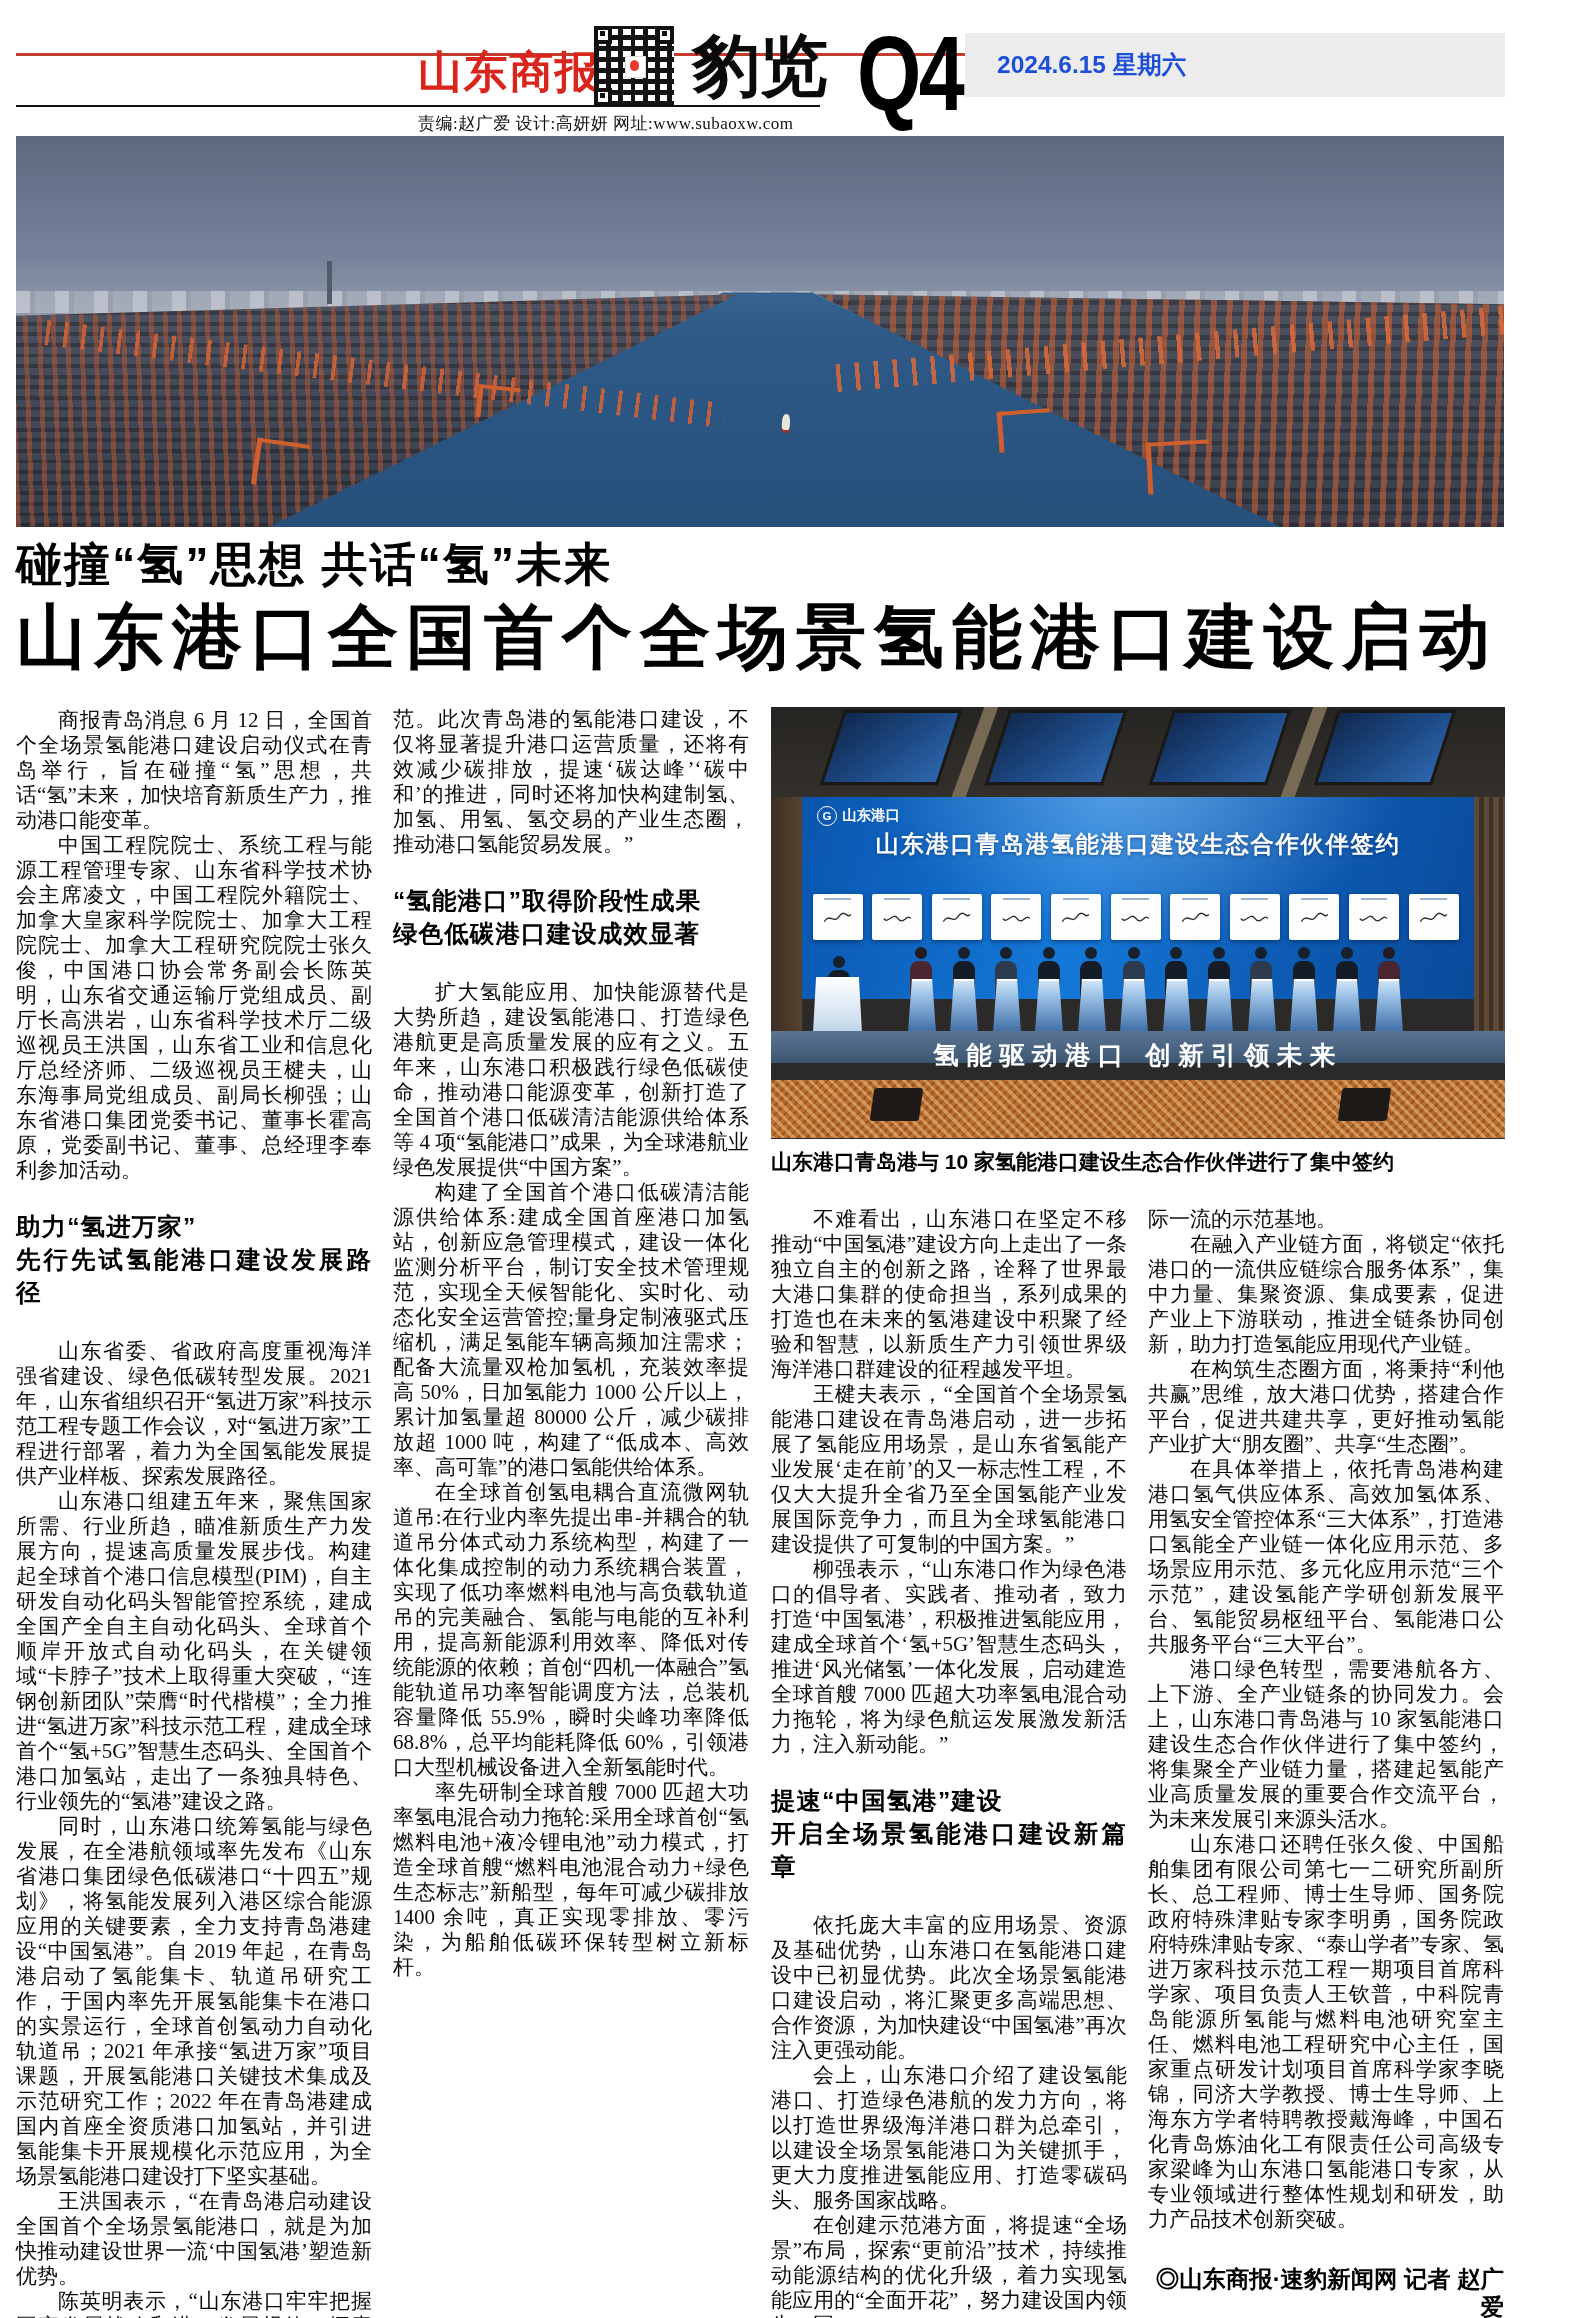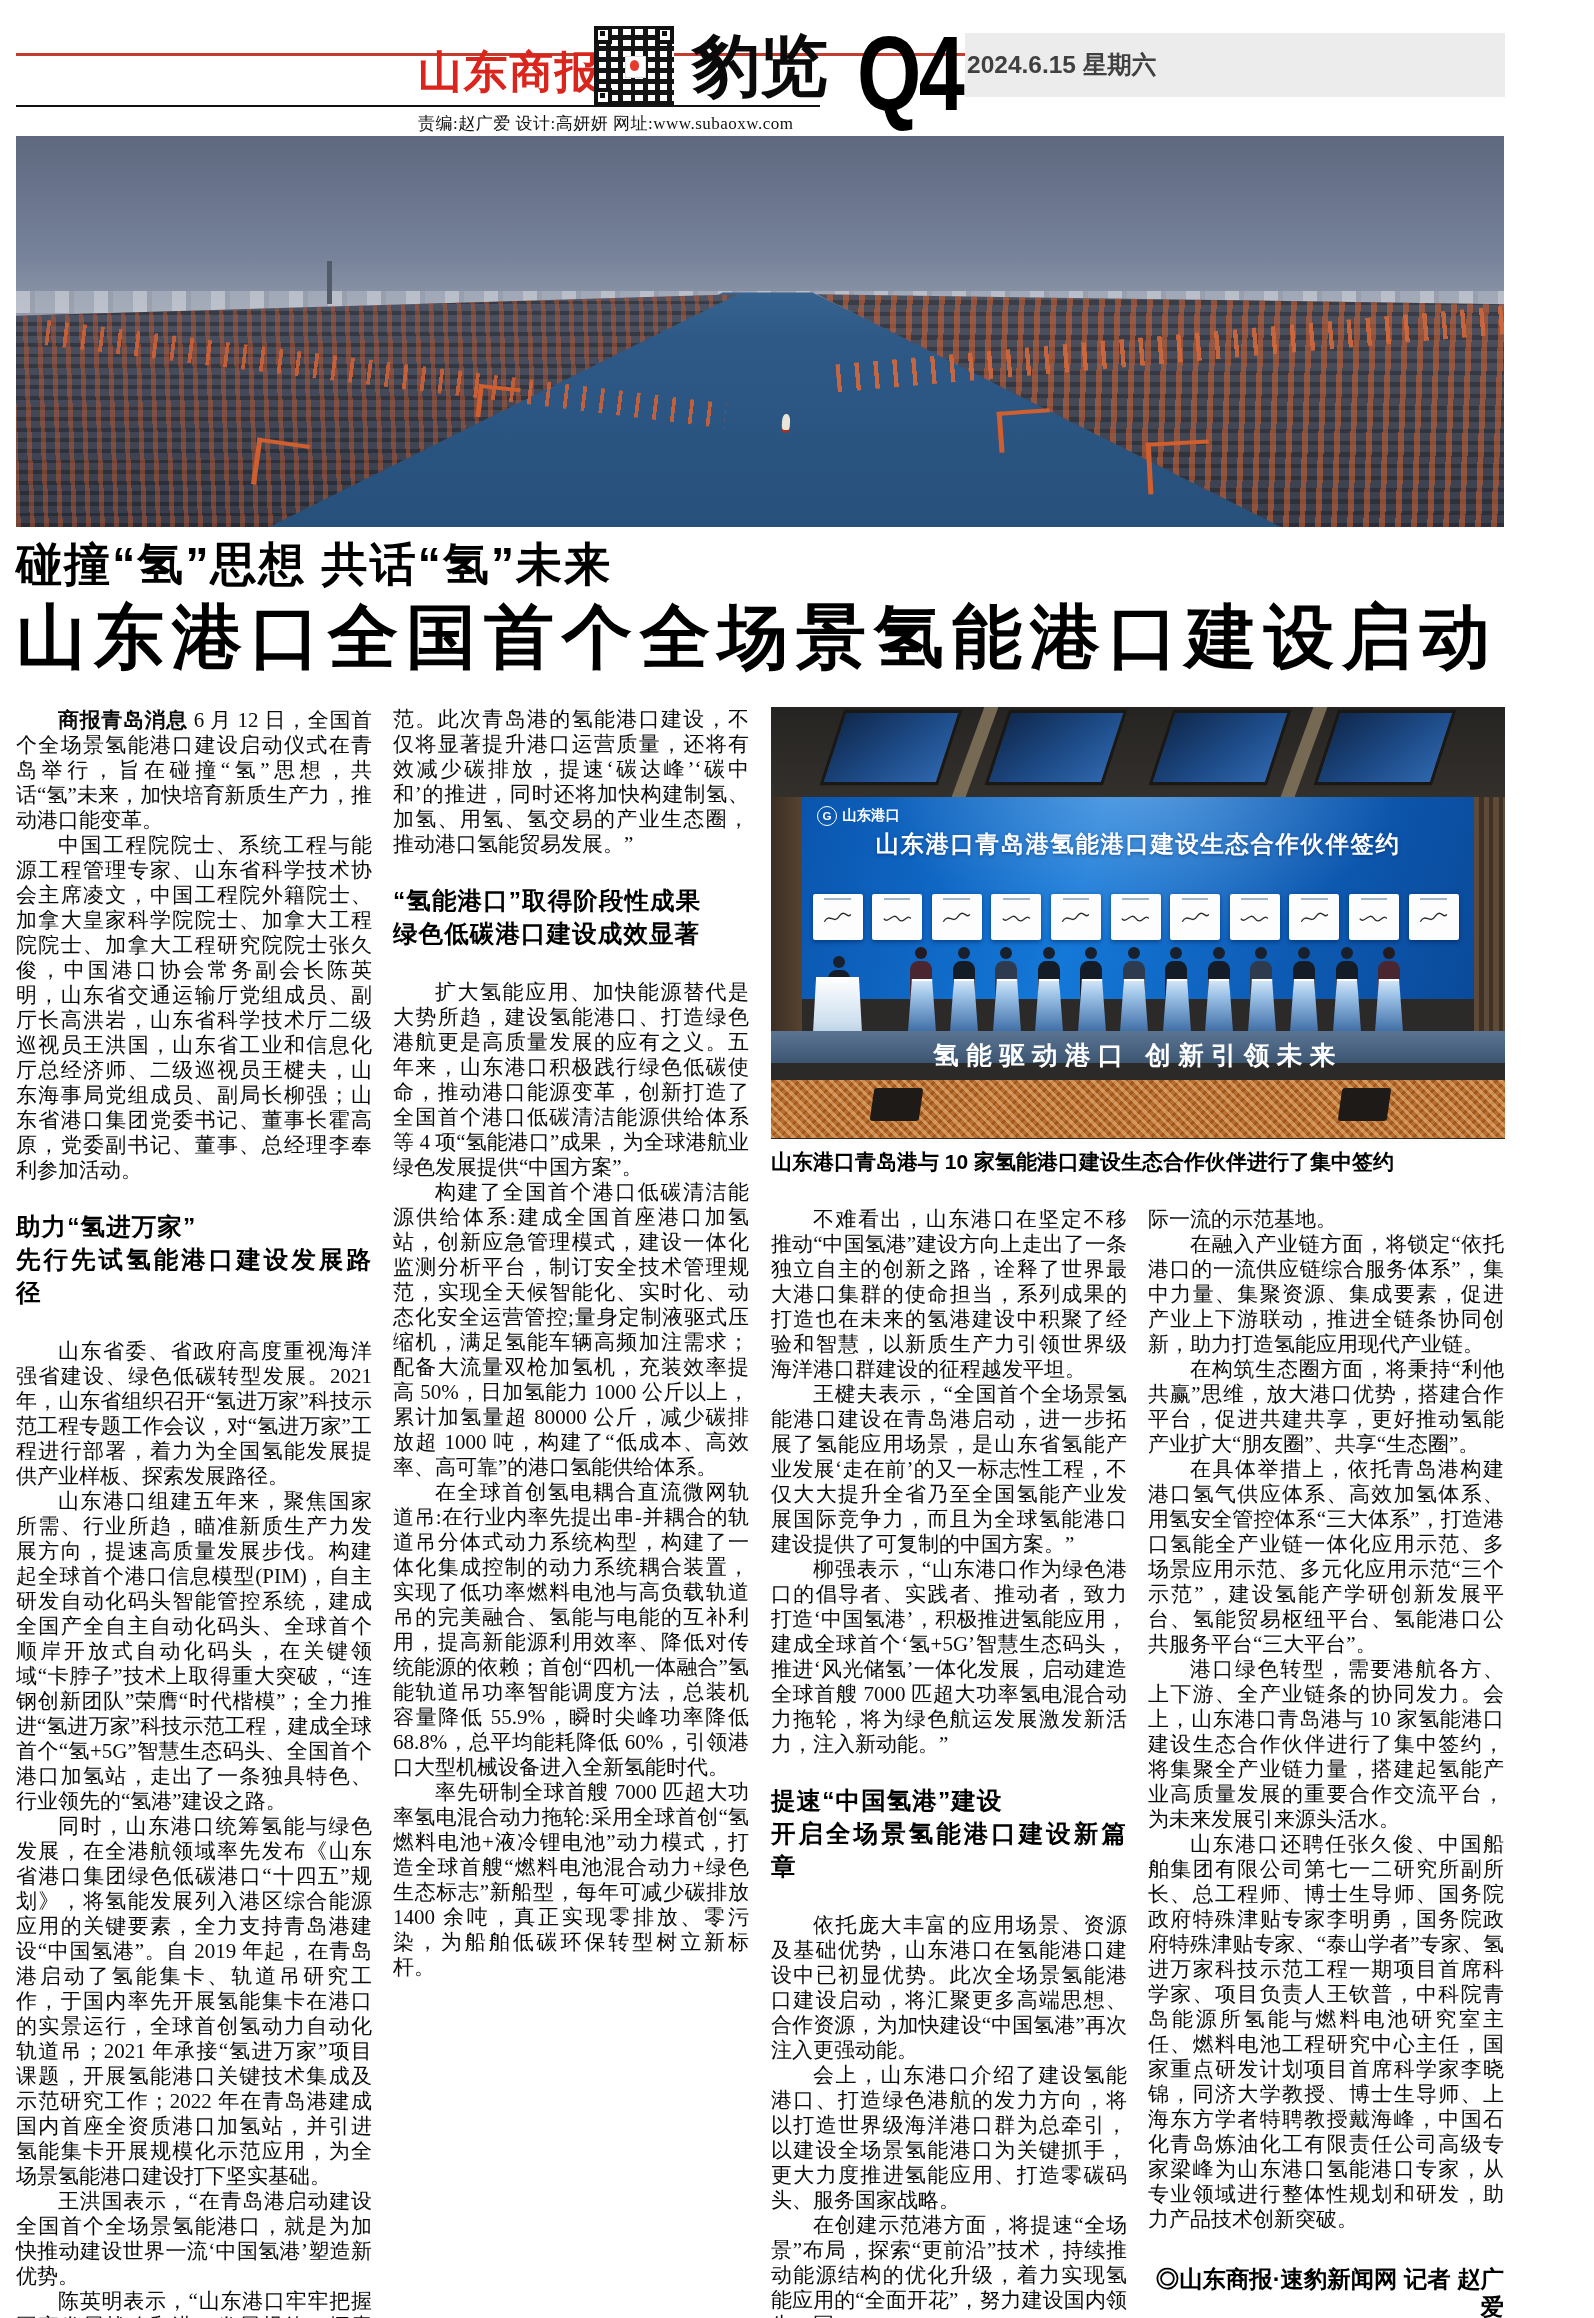--- a/index.html
+++ b/index.html
@@ -13,21 +13,21 @@
   .qr{position:absolute;left:594px;top:25.5px;width:80px;height:80px;background-color:#fff;
       background-image:repeating-linear-gradient(0deg,#141414 0 4.8px,transparent 4.8px 11px),
                        repeating-linear-gradient(90deg,#141414 0 4.8px,transparent 4.8px 12.2px);}
   .qr-f{position:absolute;width:18px;height:18px;border:4.8px solid #111;background:#fff;box-sizing:border-box;}
   .qr-f::after{content:"";position:absolute;left:1.6px;top:1.6px;width:5.3px;height:5.3px;background:#111;}
   .qr-f.tl{left:0;top:0;} .qr-f.tr{right:0;top:0;} .qr-f.bl{left:0;bottom:0;}
   .qr-center{position:absolute;left:31px;top:30px;width:19px;height:20px;background:#fff;border:1.1px solid #ddd;}
   .qr-center::after{content:"";position:absolute;left:3.7px;top:3.2px;width:9.6px;height:11.7px;background:#e8392c;border-radius:50% 50% 45% 45%;}
   .page-no{position:absolute;left:857px;top:15px;font:700 106px/1.1 "Liberation Sans",sans-serif;color:#000;transform:scaleX(.78);transform-origin:left top;letter-spacing:-3.2px;}
   .date-bar{position:absolute;left:965px;top:33px;width:540px;height:64px;background:#ececec;}
-  .date-bar span{display:block;padding-left:2px;font:700 24.5px/64px "Liberation Sans",sans-serif;color:#404040;}
+  .date-bar span{display:block;padding-left:32px;font:700 24.5px/64px "Liberation Sans",sans-serif;color:#1d4ed8;}
   .mast-rule{position:absolute;left:16px;top:105px;width:804px;height:2.1px;background:#111;}
   .credits{position:absolute;left:418px;top:113px;font:400 17px/21px "Liberation Serif",serif;color:#111;letter-spacing:0.5px;}
 
   
   .harbor-photo{position:absolute;left:16px;top:136px;width:1488px;height:391px;overflow:hidden;
       background:linear-gradient(180deg,#5e6980 0%,#76819a 30%,#8e97a8 44%,#a3aab7 52%,#9aa2b0 60%);}
   .hp-city{position:absolute;left:0;top:155px;width:100%;height:22px;opacity:.75;
       background:repeating-linear-gradient(90deg,rgba(213,216,223,.85) 0 14px,rgba(160,167,180,.85) 14px 19px,rgba(196,200,209,.55) 19px 39px);}
   .hp-stack{position:absolute;left:311px;top:125px;width:4.8px;height:43px;background:#535a68;}
   .hp-water{position:absolute;inset:0;clip-path:polygon(47.5% 40%,53.5% 40%,86% 100%,16% 100%);
@@ -48,21 +48,21 @@
   .hp-boat{position:absolute;left:51.5%;top:71%;width:8px;height:16px;background:#e9e5db;border-radius:45% 45% 30% 30%;box-shadow:0 2.7px 0 #a33327;transform:rotate(3deg);}
 
   
   .kicker{position:absolute;left:16px;top:539px;font:900 46px/1.1 "Liberation Sans",sans-serif;color:#000;letter-spacing:2.1px;}
   .main-headline{position:absolute;left:16px;top:594px;width:1499px;font:900 70px/1.25 "Liberation Sans",sans-serif;color:#000;letter-spacing:8px;white-space:nowrap;}
 
   
   .col{position:absolute;width:356px;font:400 21px/25px "Liberation Serif",serif;color:#0b0b0b;text-align:justify;}
   .col p{margin:0;text-indent:2em;}
   .col p.cont{text-indent:0;}
-  .lead-label{font-family:"Liberation Sans",sans-serif;font-weight:700;}
+  .lead-label{font-family:"Liberation Sans",sans-serif;font-weight:400;}
   .col h3{margin:26.6px 0 30px;font:900 24.5px/33px "Liberation Sans",sans-serif;color:#000;text-indent:0;letter-spacing:1.1px;}
   .col h3 span{display:block;}
   .byline{margin-top:33px !important;text-indent:0 !important;text-align:right;font:900 23.4px/28px "Liberation Sans",sans-serif;color:#000;}
 
   
   .conf-photo{position:absolute;left:771px;top:707px;width:734px;height:432px;overflow:hidden;background:#2b2a28;}
   .cp-ceiling{position:absolute;left:0;top:0;width:100%;height:90px;background:linear-gradient(180deg,#262422,#33302c);}
   .cp-panel{position:absolute;top:6.4px;width:112px;height:69px;transform:skewX(-18deg);
       background:linear-gradient(135deg,#10294e 0%,#1d4a86 55%,#2e66ad 100%);box-shadow:0 0 0 3.2px #1a1815;}
   .cp-beam{position:absolute;top:0;width:14px;height:90px;background:#8a7a60;transform:skewX(-20deg);opacity:.8;}

